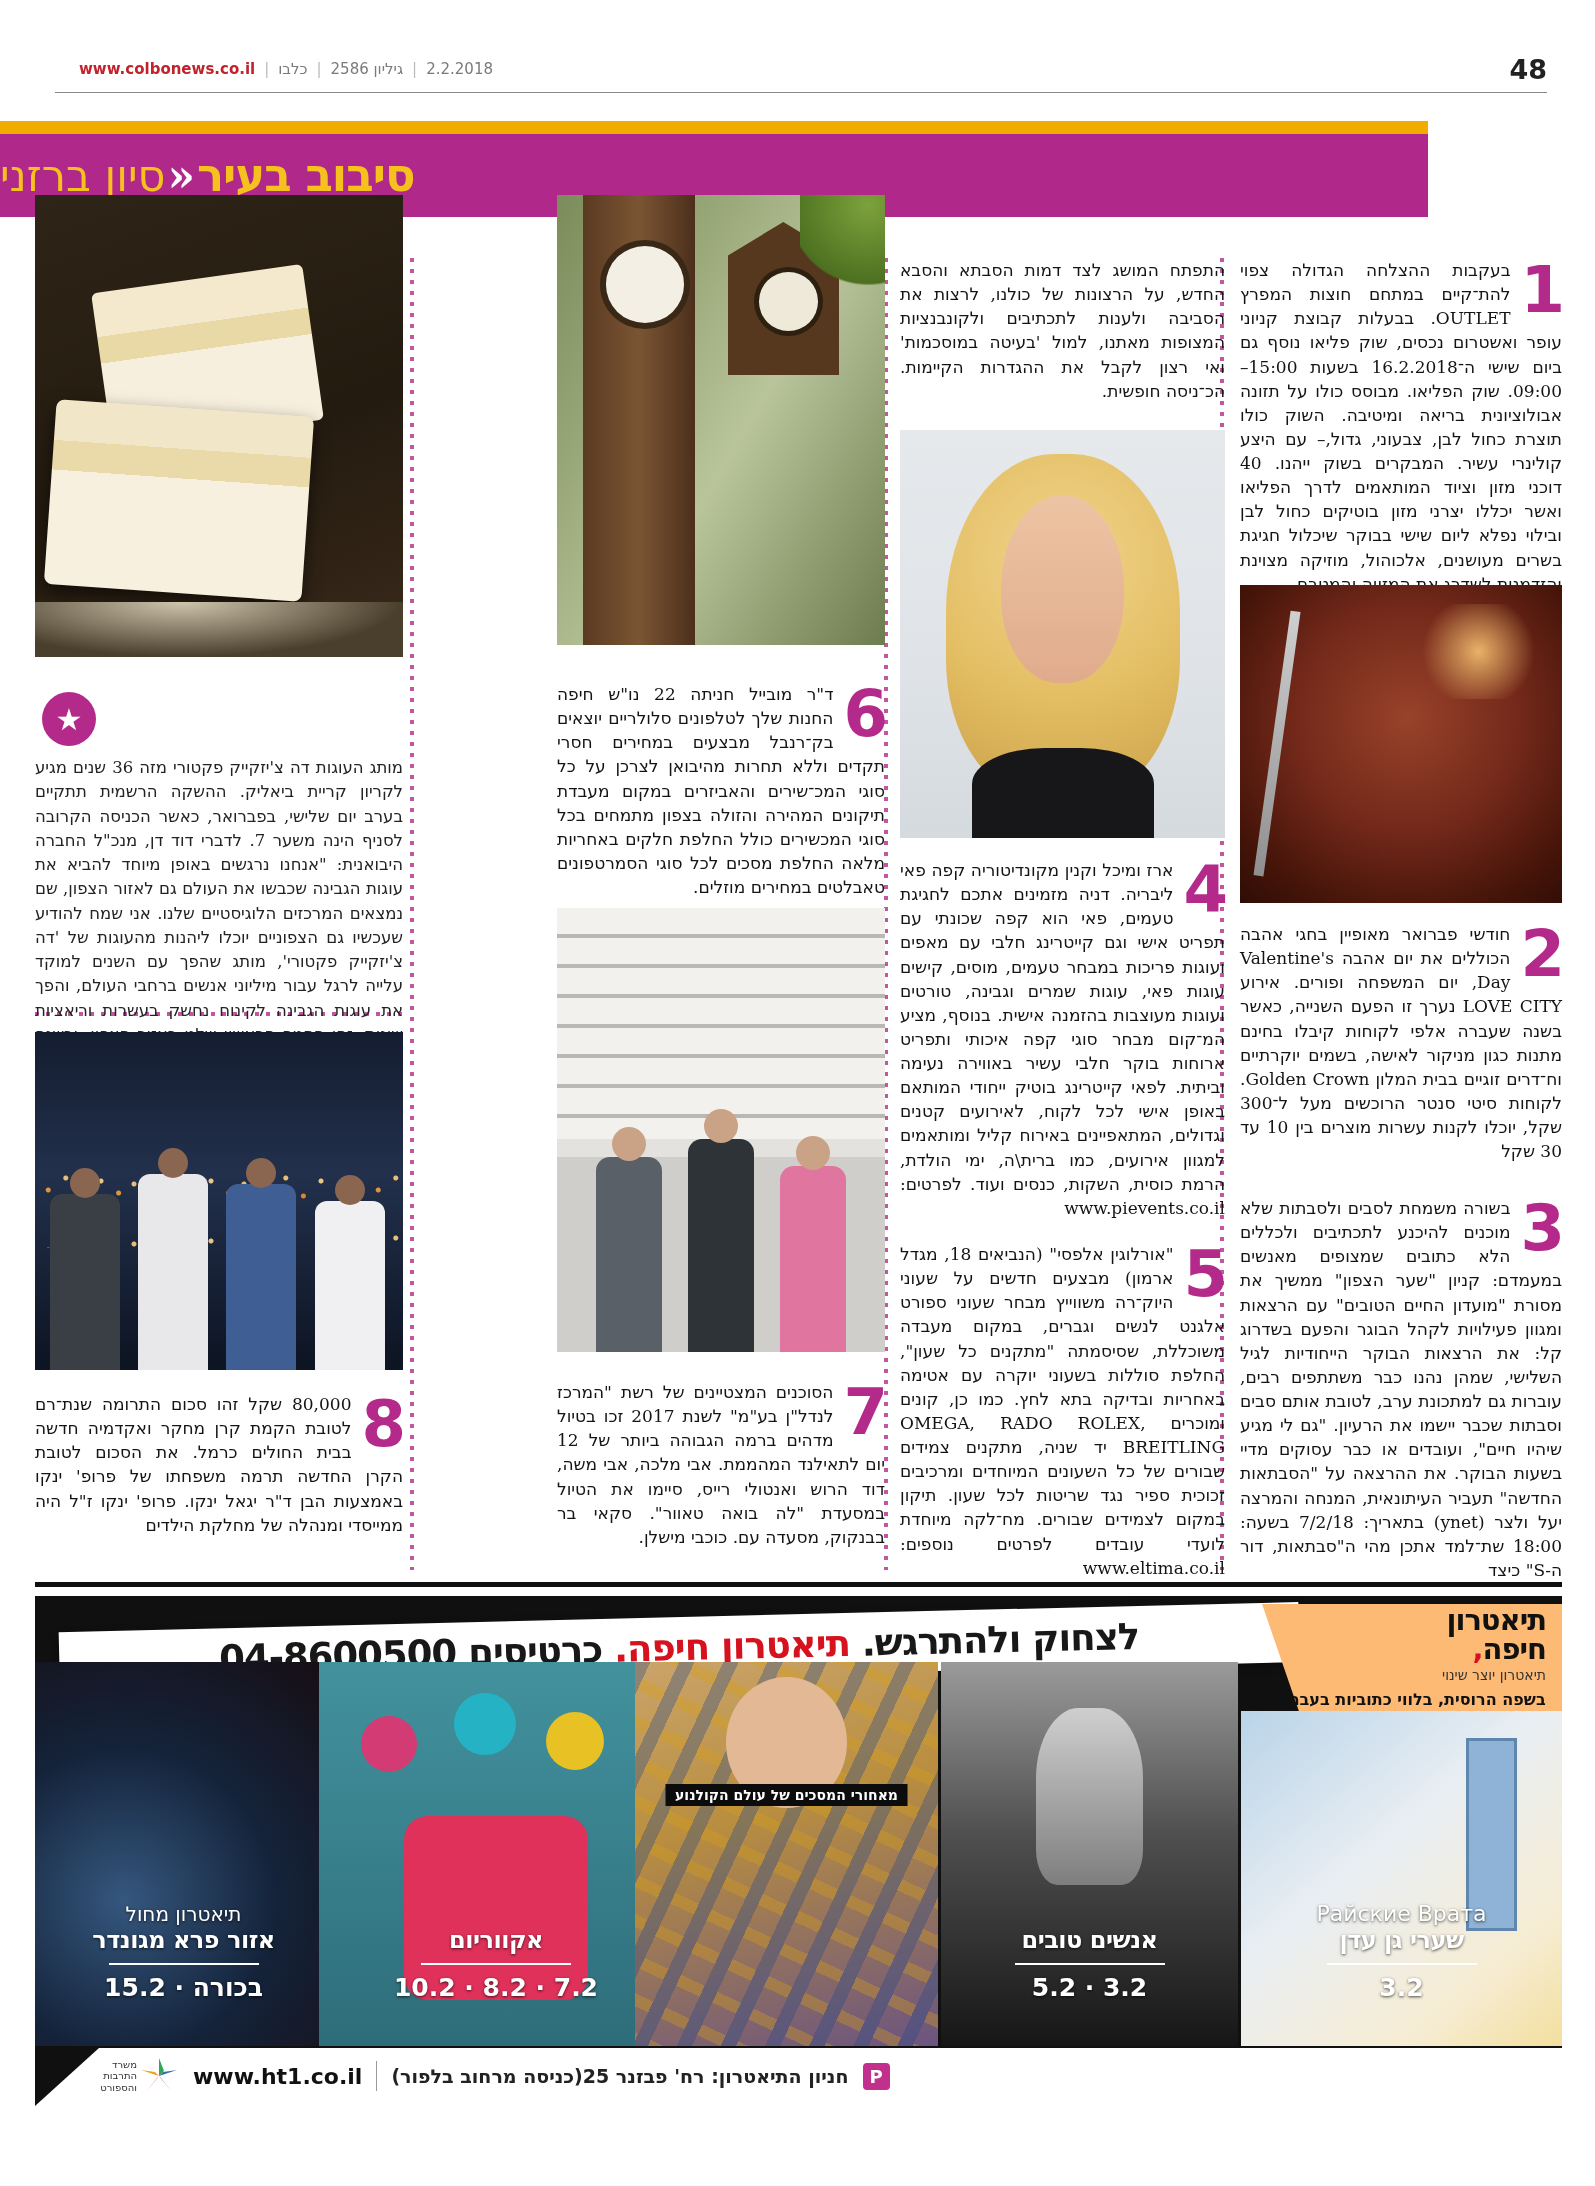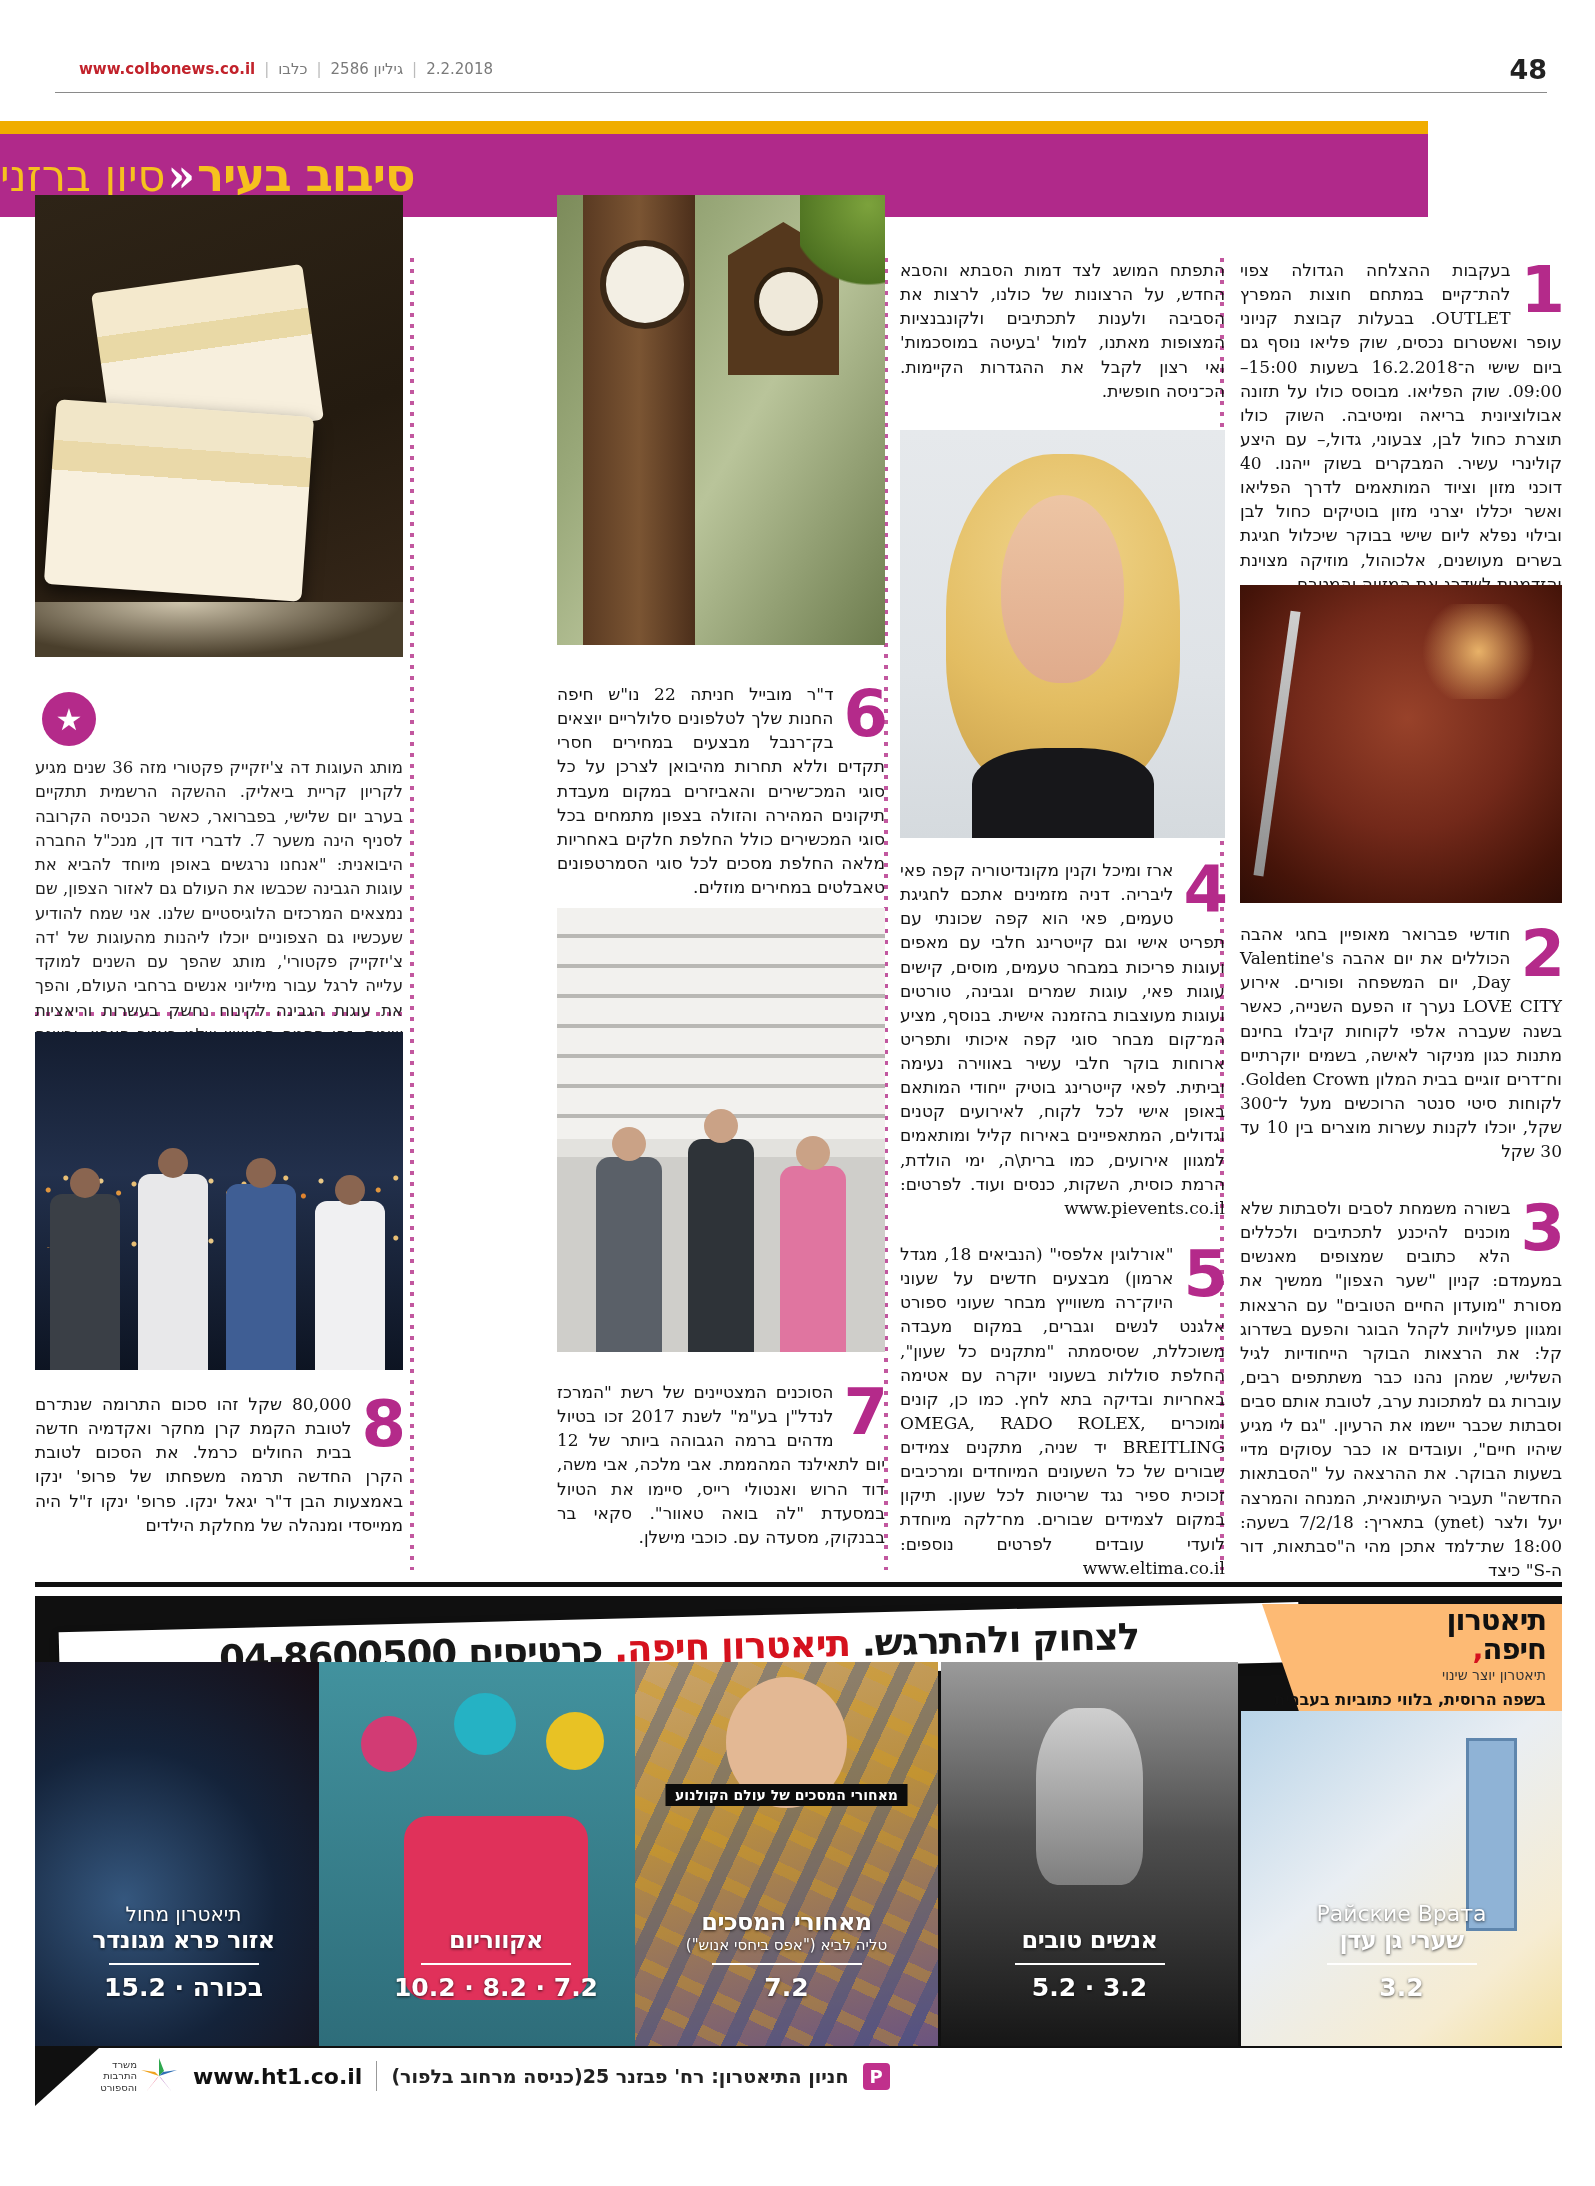--- a/index.html
+++ b/index.html
@@ -299,26 +299,20 @@
       <div class="show-title">אקווריום</div>
       <div class="show-line"></div>
       <div class="show-dates">10.2 · 8.2 · 7.2</div>
     </div>
   </div>
 
   <div class="panel p3">
     <div class="plaid"></div>
     <div class="face"></div>
     <div class="screen-caption">מאחורי המסכים של עולם הקולנוע</div>
-    <div class="show-info">
-      <div class="show-title">מאחורי המסכים</div>
-      <div class="show-sub">טליה לביא ("אפס ביחסי אנוש")</div>
-      <div class="show-line"></div>
-      <div class="show-dates">7.2</div>
-    </div>
   </div>
 
   <div class="panel p4">
     <div class="hands"></div>
     <div class="show-info">
       <div class="show-title">אנשים טובים</div>
       <div class="show-line"></div>
       <div class="show-dates">5.2 · 3.2</div>
     </div>
   </div>

